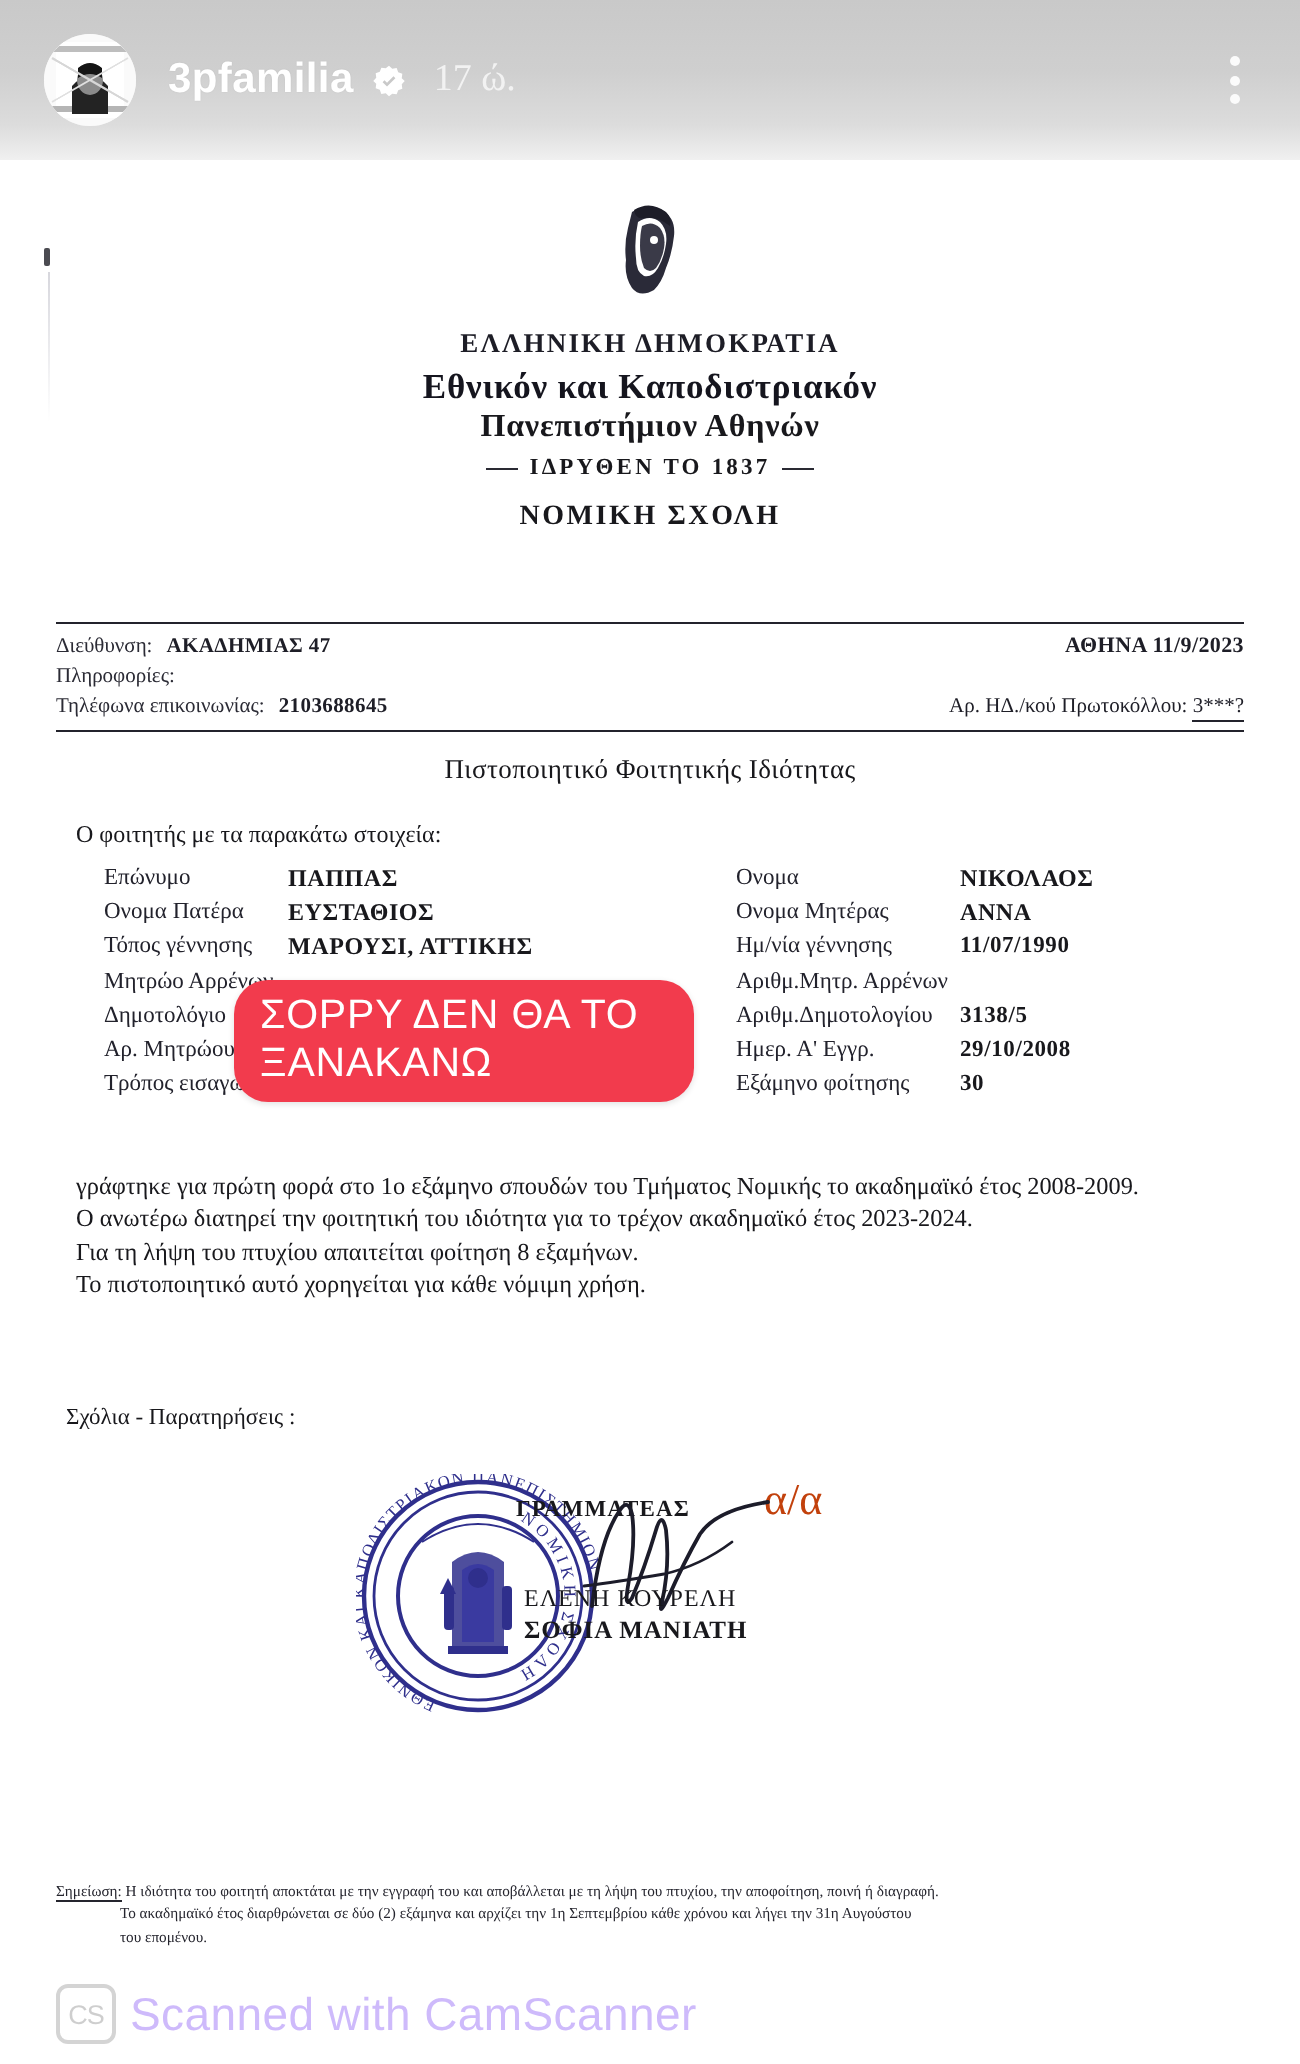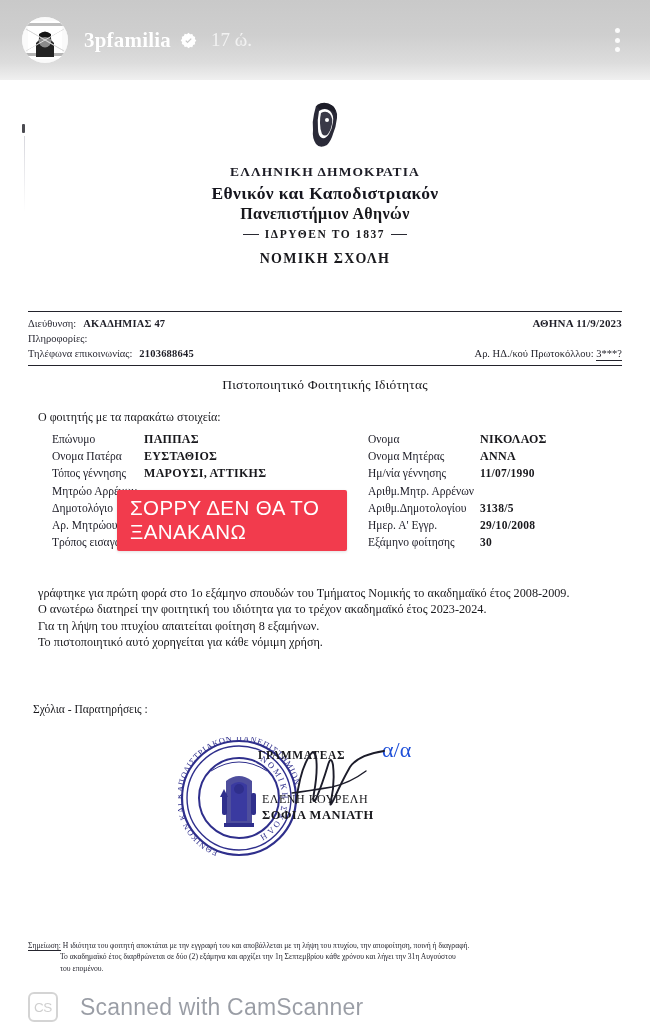--- a/index.html
+++ b/index.html
@@ -30,21 +30,21 @@
     border-radius: 50%;
     overflow: hidden;
     flex: 0 0 auto;
     margin-left: 2px;
     background: #e8e8e8;
     position: relative;
     filter: grayscale(1) contrast(1.1);
   }
   .avatar-art { position: absolute; inset: 0; }
   .username {
-    font-family: Liberation Serif, serif;
+    font-family: Liberation Sans, sans-serif;
     font-weight: bold;
     font-size: 21px;
     color: #ffffff;
     margin-left: 16px;
     letter-spacing: 0.2px;
     text-shadow: 0 0 1px rgba(0,0,0,0.07);
   }
   .verified {
     width: 17px; height: 17px;
     margin-left: 9px;
@@ -179,21 +179,21 @@
   .col-right .dlbl { width: 112px; }
   .dval { font-weight: bold; letter-spacing: .3px; font-size: 12px; }
   .dval-light { font-weight: bold; letter-spacing: .3px; font-size: 11.5px; }
 
   
   .sticker {
     position: absolute;
     left: 117px; top: 410px;
     width: 230px;
     background: #f23b4d;
-    border-radius: 2px;
+    border-radius: 17px;
     padding: 6px 13px 7px;
     z-index: 20;
     box-shadow: 0 1px 3px rgba(0,0,0,.12);
   }
   .sticker-txt {
     font-family: "Liberation Sans", sans-serif;
     font-size: 20.5px;
     line-height: 24px;
     color: #ffffff;
     letter-spacing: .4px;
@@ -225,21 +225,21 @@
     left: 258px; top: 22px;
     font-size: 11.5px;
     letter-spacing: .6px;
     font-weight: bold;
   }
   .sig-frac {
     position: absolute;
     left: 382px; top: 10px;
     font-size: 22px;
     font-family: "Liberation Serif", serif;
-    color: #1d4ed8;
+    color: #c2410c;
   }
   .sig-scrawl { position: absolute; left: 288px; top: 14px; }
   .sig-name1 {
     position: absolute; left: 262px; top: 65px;
     font-size: 12px; letter-spacing: .5px;
   }
   .sig-name2 {
     position: absolute; left: 262px; top: 81px;
     font-size: 12.5px; letter-spacing: .5px; font-weight: bold;
   }
@@ -271,24 +271,24 @@
     border-radius: 6px;
     display: flex; align-items: center; justify-content: center;
     font-family: "Liberation Sans", sans-serif;
     font-size: 13.5px;
     font-weight: normal;
     color: #8d8d8d;
     letter-spacing: -0.5px;
     flex: 0 0 auto;
   }
   .cs-text {
-    margin-left: 22px;
+    margin-left: 7px;
     font-family: "Liberation Sans", sans-serif;
     font-size: 23px;
-    color: #0f172a;
+    color: #8b5cf6;
     letter-spacing: .2px;
   }
 </style>
 </head>
 <body>
 
 <div class="ig-header">
 
   <div class="avatar">
     <svg class="avatar-art" viewBox="0 0 46 46">

